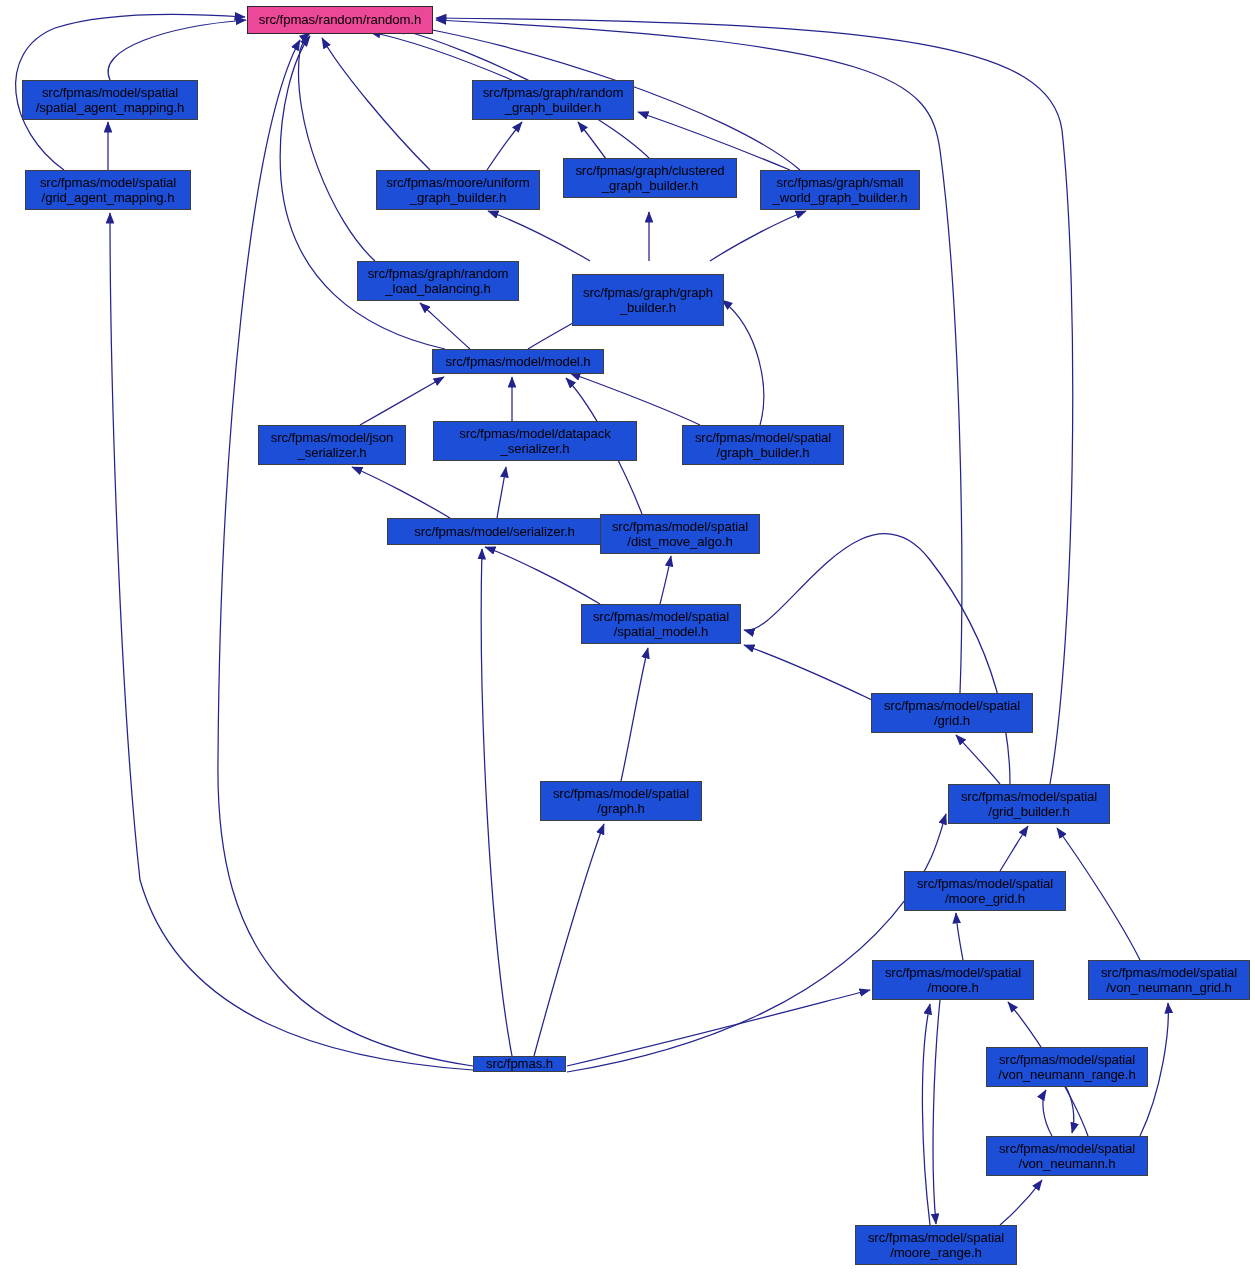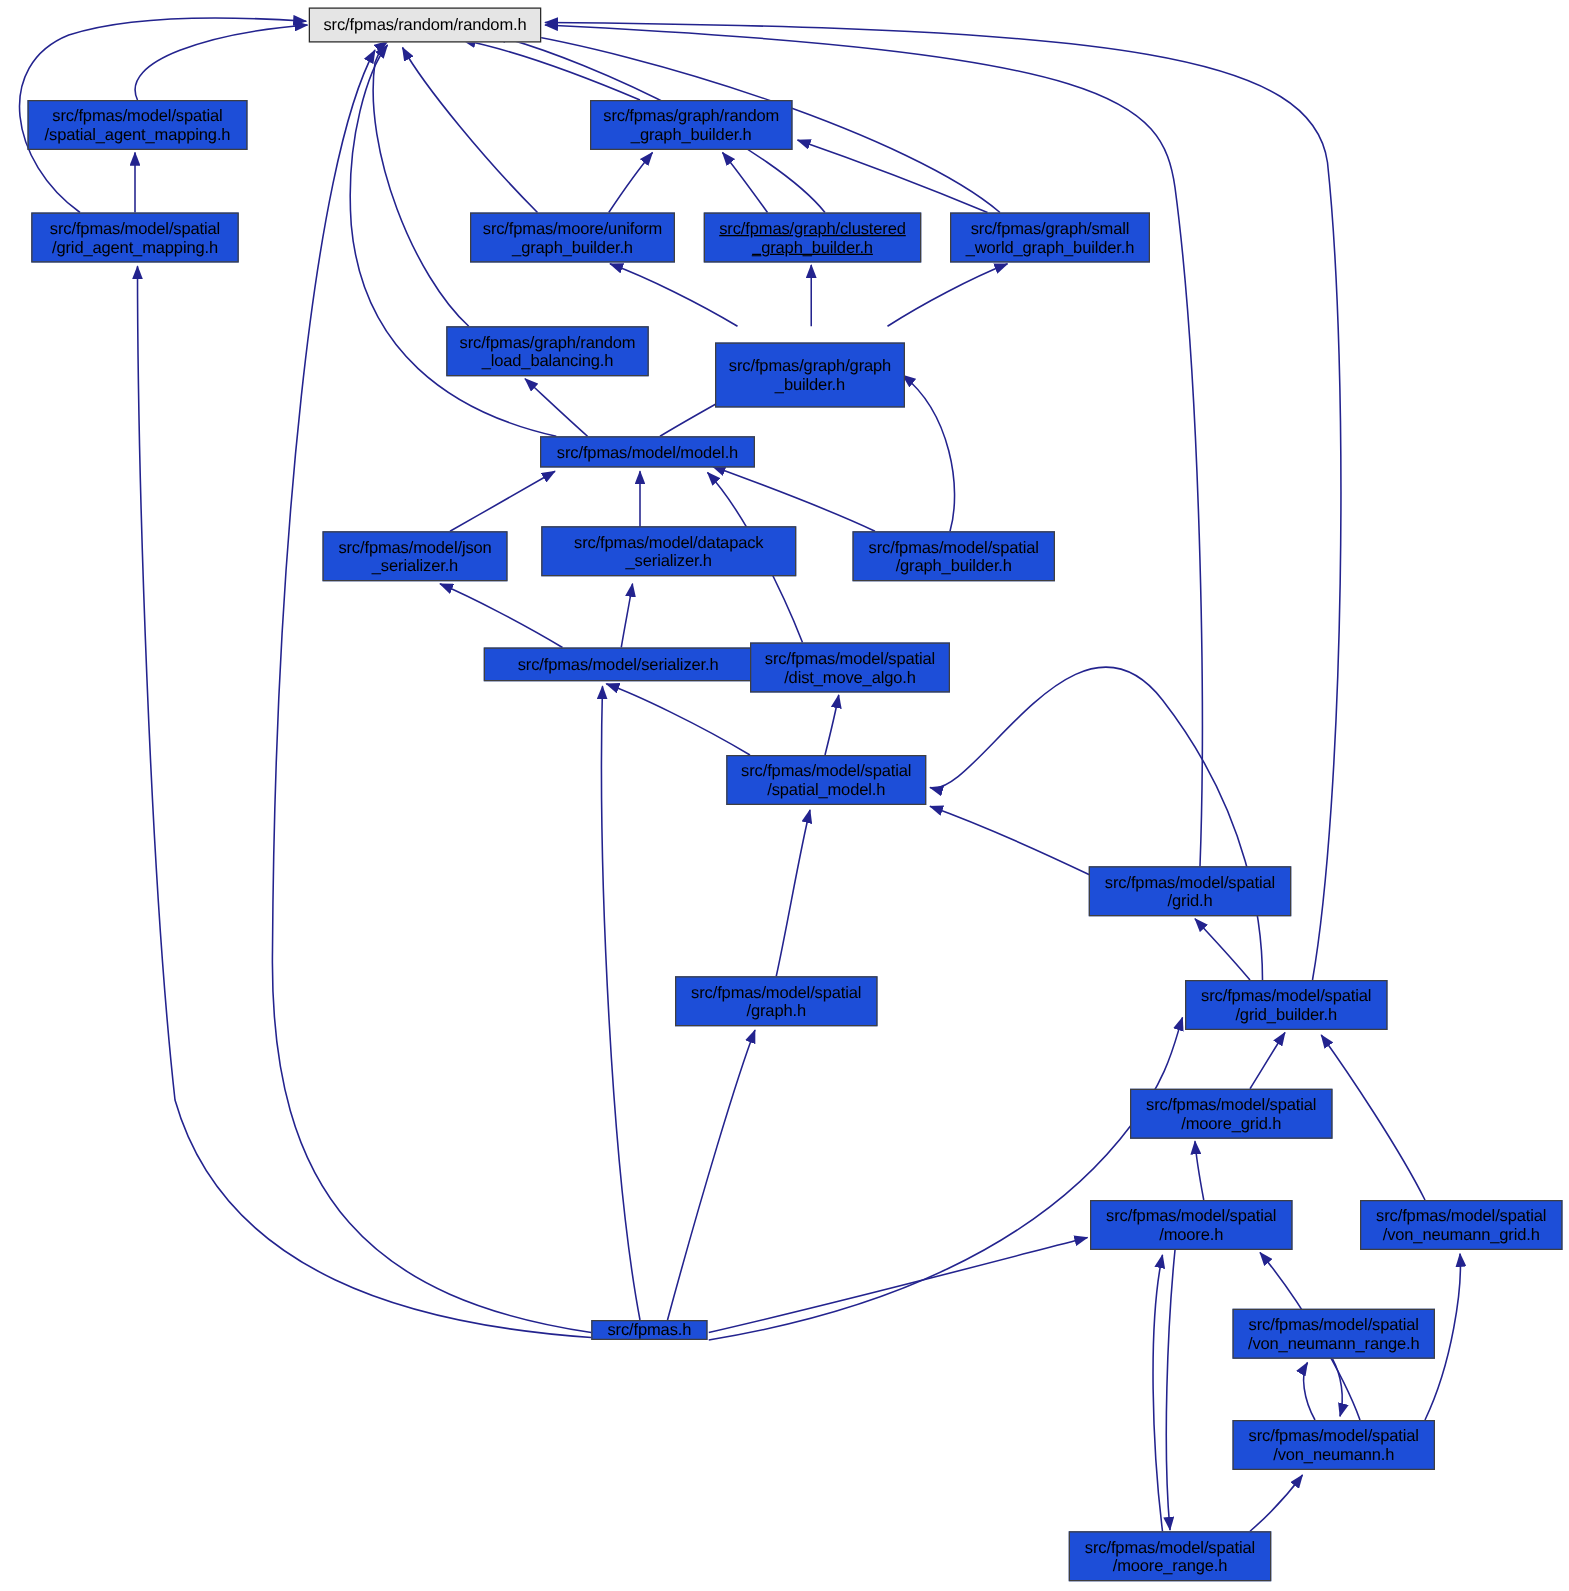--- a/index.html
+++ b/index.html
@@ -37,21 +37,21 @@
     background: #1d4ed8;
     color: #000000;
     font-family: "Liberation Sans", sans-serif;
     font-size: 13.2px;
     line-height: 15.5px;
     letter-spacing: -0.1px;
     white-space: pre-line;
     z-index: 5;
   }
   .node.root {
-    background: #e5e5e5;
+    background: #ec4899;
     border: 1px solid #2b2b2b;
   }
   .node-label {
     display: block;
     width: 100%;
     padding: 0 3px;
     white-space: pre-line;
   }
 </style>
 </head>
@@ -118,21 +118,21 @@
   <div id="nodes-group">
       <div class="node root" style="left: 247px; top: 6px; width: 186px; height: 28px;"><span class="node-label">src/fpmas/random/random.h</span></div>
       <div class="node" style="left: 22px; top: 80px; width: 176px; height: 40px;"><span class="node-label">src/fpmas/model/spatial
 /spatial_agent_mapping.h</span></div>
       <div class="node" style="left: 25px; top: 170px; width: 166px; height: 40px;"><span class="node-label">src/fpmas/model/spatial
 /grid_agent_mapping.h</span></div>
       <div class="node" style="left: 472px; top: 80px; width: 162px; height: 40px;"><span class="node-label">src/fpmas/graph/random
 _graph_builder.h</span></div>
       <div class="node" style="left: 376px; top: 170px; width: 164px; height: 40px;"><span class="node-label">src/fpmas/moore/uniform
 _graph_builder.h</span></div>
-      <div class="node" style="left: 563px; top: 170px; width: 174px; height: 40px; text-decoration: underline;"><span class="node-label">src/fpmas/graph/clustered
+      <div class="node" style="left: 563px; top: 158px; width: 174px; height: 40px;"><span class="node-label">src/fpmas/graph/clustered
 _graph_builder.h</span></div>
       <div class="node" style="left: 760px; top: 170px; width: 160px; height: 40px;"><span class="node-label">src/fpmas/graph/small
 _world_graph_builder.h</span></div>
       <div class="node" style="left: 357px; top: 261px; width: 162px; height: 40px;"><span class="node-label">src/fpmas/graph/random
 _load_balancing.h</span></div>
       <div class="node" style="left: 572px; top: 261px; width: 152px; height: 52px; margin-top: 13px;"><span class="node-label">src/fpmas/graph/graph
 _builder.h</span></div>
       <div class="node" style="left: 432px; top: 349px; width: 172px; height: 25px;"><span class="node-label">src/fpmas/model/model.h</span></div>
       <div class="node" style="left: 258px; top: 425px; width: 148px; height: 40px;"><span class="node-label">src/fpmas/model/json
 _serializer.h</span></div>

